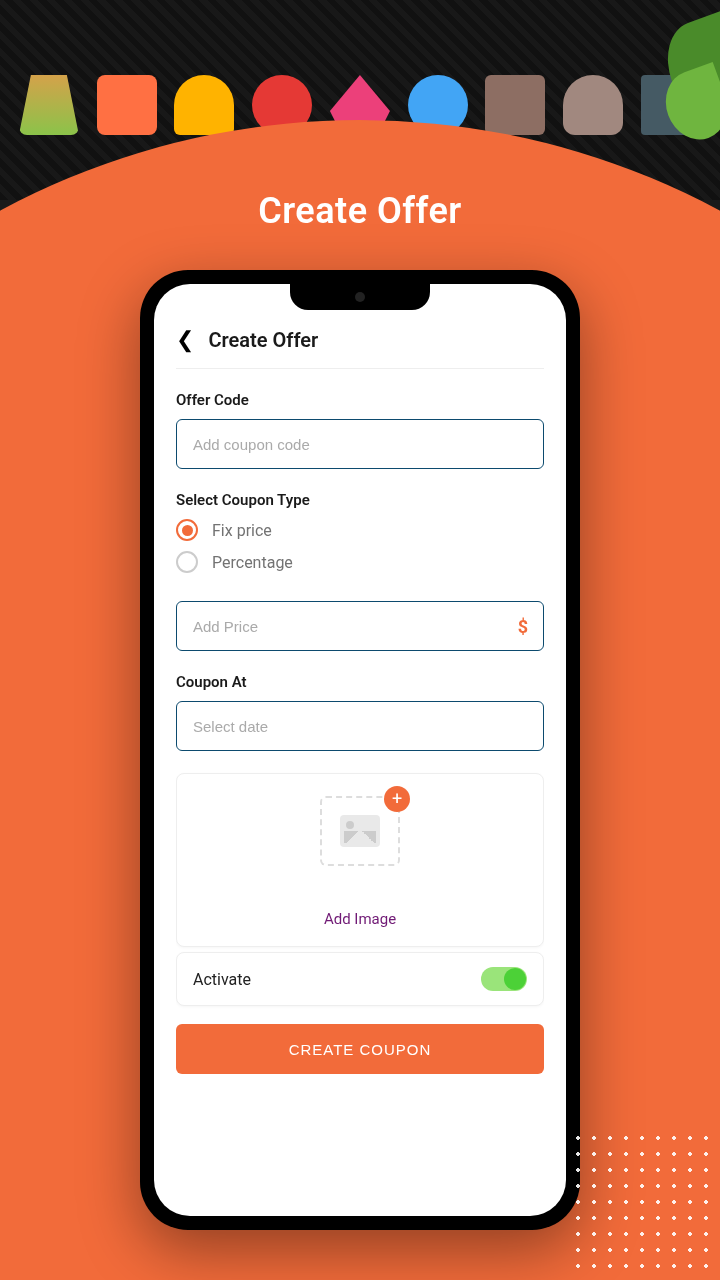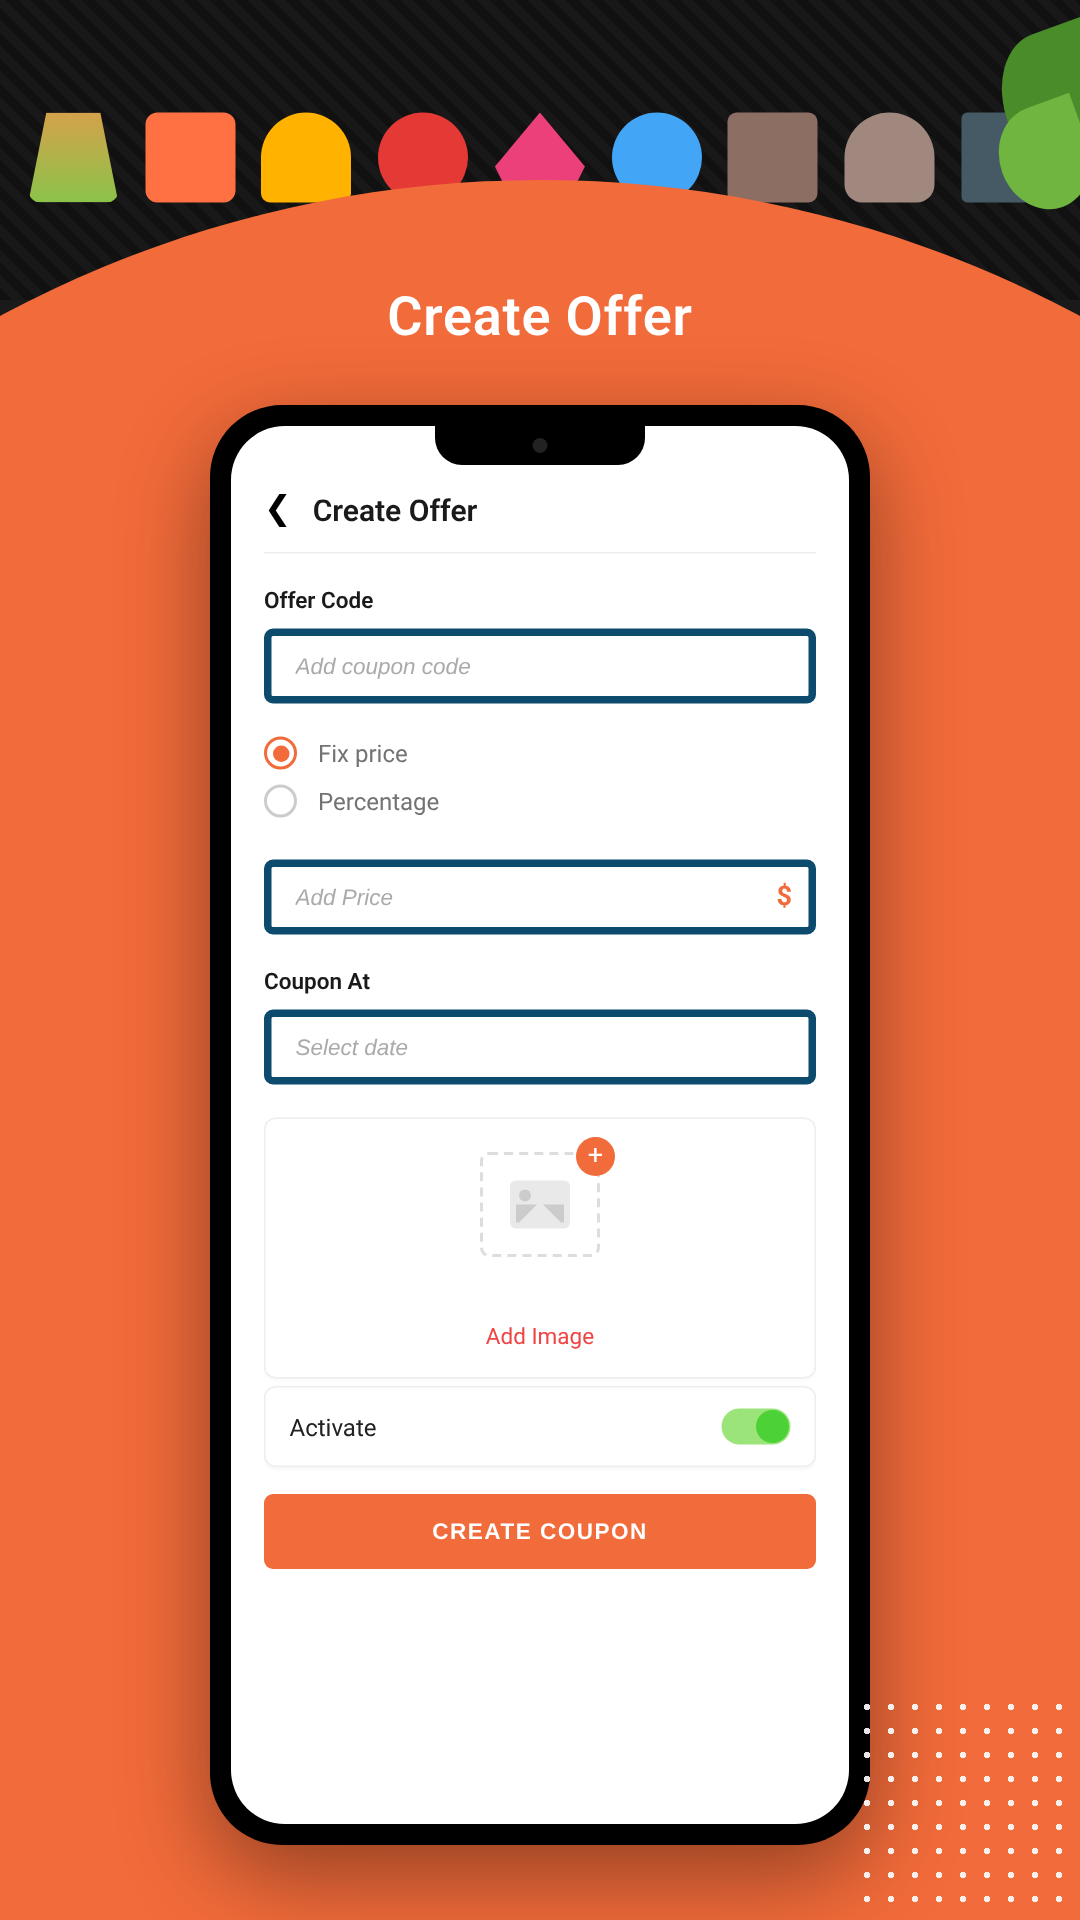--- a/index.html
+++ b/index.html
@@ -55,22 +55,22 @@
 
   .app-header { display:flex; align-items:center; gap:14px; padding-bottom:16px; border-bottom:1px solid #eee; }
   .back-arrow { font-size:22px; line-height:1; cursor:pointer; }
   .app-title { font-size:20px; font-weight:600; color:#1a1a1a; }
 
   .form { flex:1; padding-top:18px; overflow:hidden; }
   .label { font-size:15px; font-weight:600; color:#1a1a1a; margin-bottom:10px; margin-top:4px; }
   .section { margin-bottom:22px; }
 
   .input {
-    width:100%; height:50px; border:5px solid #0c4a6e; border-radius:6px;
-    padding:0 16px; font-size:15px; color:#333; outline:none;font-style:italic;
+    width:100%; height:50px; border:1px solid #0c4a6e; border-radius:6px;
+    padding:0 16px; font-size:15px; color:#333; outline:none;
   }
   .input::placeholder { color:#aaa; }
 
   .radio-row { display:flex; align-items:center; gap:14px; margin:10px 0; cursor:pointer; }
   .radio {
     width:22px; height:22px; border-radius:50%; border:2px solid #ccc;
     display:flex; align-items:center; justify-content:center;
   }
   .radio.selected { border-color:#f26b3a; }
   .radio.selected::after{
@@ -103,39 +103,39 @@
   .upload-box .img-ph::after{
     content:""; position:absolute; bottom:4px; left:4px; right:4px; height:12px;
     background:linear-gradient(135deg,#ccc 0 50%, transparent 50%),
                linear-gradient(45deg,transparent 0 50%,#ccc 50%);
     background-size:50% 100%,50% 100%; background-position:left,right; background-repeat:no-repeat;
   }
   .plus-badge{
     position:absolute; top:-12px; right:-12px; width:26px; height:26px;
     background:#f26b3a; border-radius:50%; color:#fff; font-size:18px; line-height:26px; text-align:center;
   }
-  .upload-text { color:#ef4444; font-size:15px;margin-top:44px; }
+  .upload-text { color:#701a75; font-size:15px;margin-top:44px; }
 
   .activate-row{
     border:1px solid #eee; border-radius:8px; background:#fff;
     padding:14px 16px; display:flex; align-items:center; justify-content:space-between;
     margin-top:5px; box-shadow:0 1px 3px rgba(0,0,0,0.04);
   }
   .activate-label{ font-size:16px; color:#222; }
   .toggle{
     width:46px; height:24px; background:#9ae47a; border-radius:24px; position:relative; cursor:pointer;
   }
   .toggle::after{
     content:""; position:absolute; right:1px; top:1px; width:22px; height:22px;
     background:#4cd137; border-radius:50%;
   }
 
   .submit-btn{
     margin-top:18px; width:100%; height:50px; background:#f26b3a; border:none;
-    border-radius:6px; color:#fff; font-size:15px; font-weight:700; letter-spacing:1px;
+    border-radius:6px; color:#fff; font-size:15px; font-weight:400; letter-spacing:1px;
     cursor:pointer;
   }
 
   
   .dots{
     position:absolute; bottom:10px; right:10px; width:140px; height:140px;
     background-image: radial-gradient(#fff 2px, transparent 2px);
     background-size:16px 16px; opacity:0.9;
   }
 
@@ -180,20 +180,21 @@
       </div>
 
       <div class="form">
 
         <div class="section">
           <div class="label">Offer Code</div>
           <input class="input" placeholder="Add coupon code" style="">
         </div>
 
         <div class="section">
+          <div class="label">Select Coupon Type</div>
 
           <div class="radio-row">
             <span class="radio selected"></span>
             <span class="radio-label">Fix price</span>
           </div>
           <div class="radio-row">
             <span class="radio"></span>
             <span class="radio-label">Percentage</span>
           </div>
 

